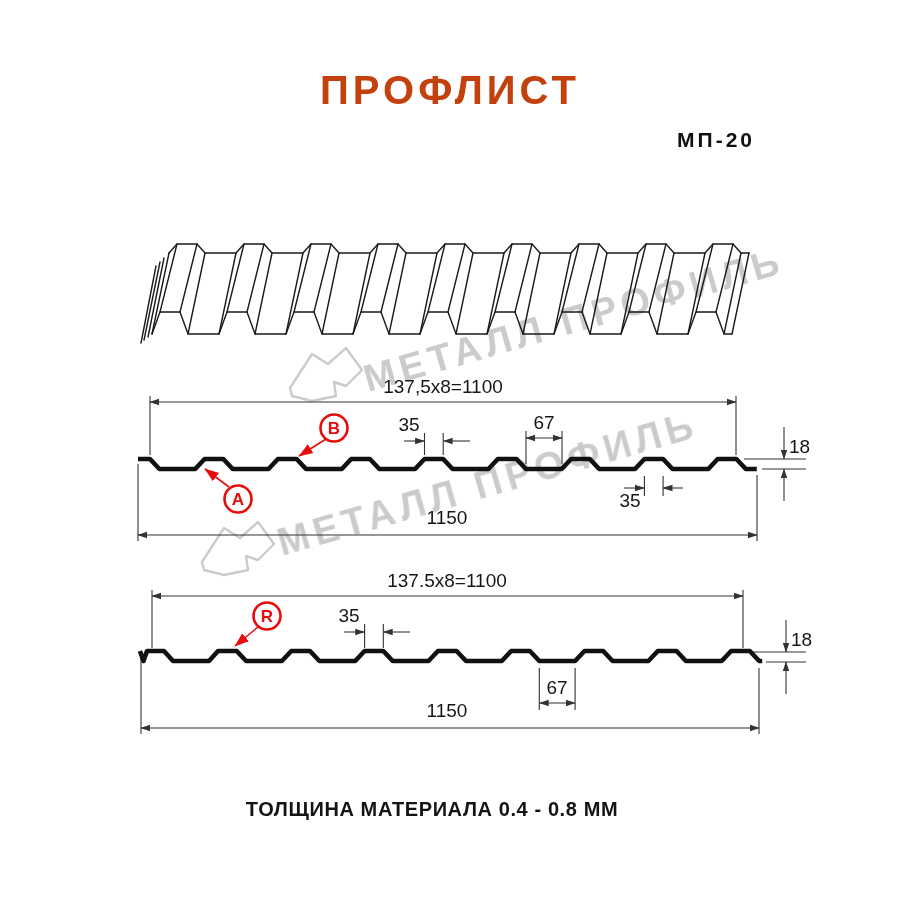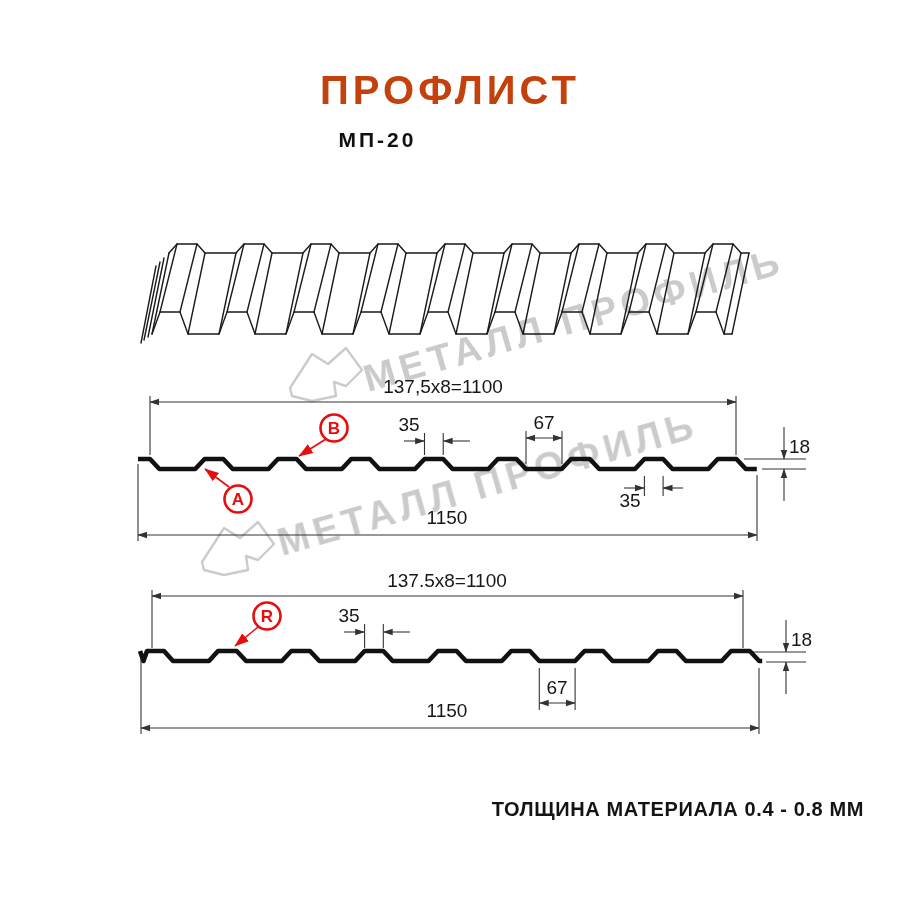--- a/index.html
+++ b/index.html
@@ -1,22 +1,22 @@
 <!DOCTYPE html>
 <html><head>
 <meta charset="utf-8">
 <style>
   html,body{margin:0;padding:0;background:#fff;}
   .page{position:relative;width:900px;height:900px;background:#ffffff;overflow:hidden;
         font-family:"Liberation Sans","DejaVu Sans",sans-serif;}
   .title{position:absolute;left:0;top:68px;width:900px;text-align:center;
          font-size:40px;font-weight:800;letter-spacing:4px;color:#c2410c;}
-  .subtitle{position:absolute;left:0;top:128px;width:755px;text-align:center;
+  .subtitle{position:absolute;left:0;top:128px;width:755px;text-align:right;
          font-size:21px;font-weight:600;letter-spacing:3px;color:#111;}
-  .footer{position:absolute;left:0;top:798px;width:864px;text-align:right;
+  .footer{position:absolute;left:0;top:798px;width:864px;text-align:center;
          font-size:20px;font-weight:600;letter-spacing:0.6px;color:#141414;}
   svg.scene{position:absolute;left:0;top:0;}
   .dimtxt{font-size:19px;fill:#161616;}
   .redtxt{font-size:17px;font-weight:bold;fill:#e60d0d;}
   .wmtxt{font-size:38px;font-weight:bold;letter-spacing:5px;fill:#c9c9c9;}
 </style>
 </head>
 <body>
 
 <div class="page">

